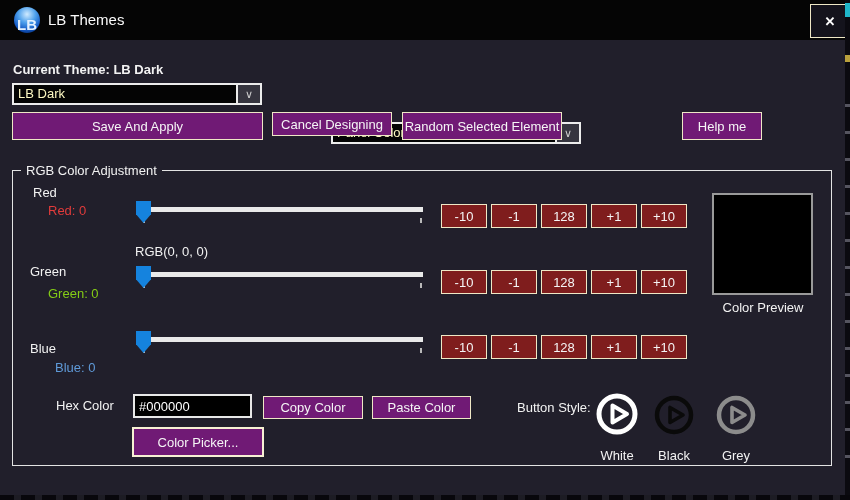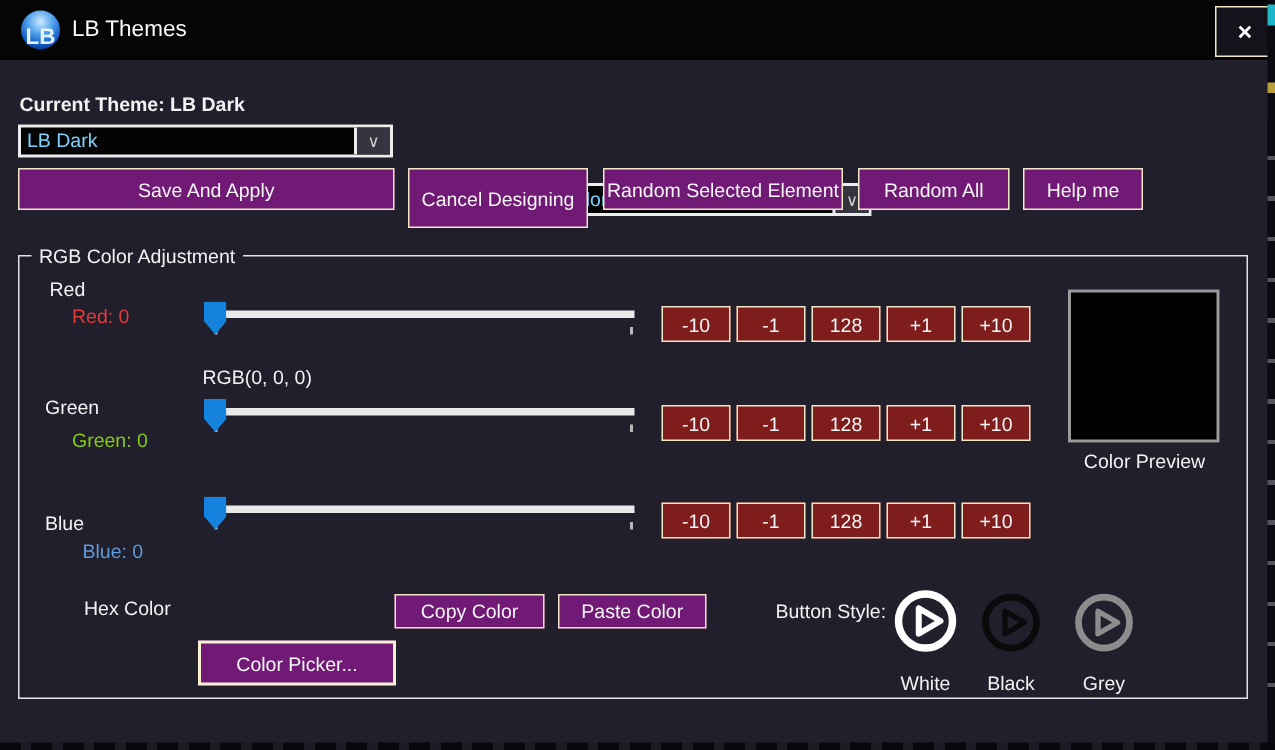--- a/index.html
+++ b/index.html
@@ -20,21 +20,21 @@
   .title-text { position:absolute; left:48px; top:11px; font-size:15px; color:#fafafa; }
   .close-btn {
     position:absolute; left:810px; top:4px; width:40px; height:34px;
     background:#14131c; border:1px solid #efe8c6; color:#ffffff;
     display:flex; align-items:center; justify-content:center; font-size:13px; font-weight:bold;
   }
   
   .lbl { position:absolute; white-space:nowrap; }
   .bold { font-weight:bold; }
   .combo { position:absolute; width:250px; height:22px; border:2px solid #ececec; background:#040404; display:flex; }
-  .combo-text { flex:1; color:#7dd3fc; padding:1px 0 0 4px; white-space:nowrap; overflow:hidden; }
+  .combo-text { flex:1; color:#fef9c3; padding:1px 0 0 4px; white-space:nowrap; overflow:hidden; }
   .combo-arrow { width:24px; background:#36353f; border-left:2px solid #ececec;
     display:flex; align-items:center; justify-content:center; color:#cfcfcf; font-size:11px; }
   .btn {
     position:absolute; background:#701a75; border:1px solid #efe8c6; color:#f5f5f5;
     display:flex; align-items:center; justify-content:center; white-space:nowrap; cursor:default;
   }
   
   .groupbox { position:absolute; left:12px; top:170px; width:820px; height:296px; border:1px solid #e3e3e3; }
   .groupbox-label { position:absolute; left:21px; top:163px; background:#211f2b; padding:0 5px; }
   
@@ -95,23 +95,22 @@
   <div class="combo" style="left:12px; top:83px;">
     <div class="combo-text">LB Dark</div>
     <div class="combo-arrow">∨</div>
   </div>
   <div class="combo" style="left:331px; top:83px;margin-top:39px;">
     <div class="combo-text">Panel Colors</div>
     <div class="combo-arrow">∨</div>
   </div>
 
   <div class="btn" style="left:12px; top:112px; width:251px; height:28px;">Save And Apply</div>
-  <div class="btn" style="left:272px; top:112px; width:120px; height:40px;">Cancel Designing</div>
+  <div class="btn" style="left:272px; top:112px; width:120px; height:24px;">Cancel Designing</div>
   <div class="btn" style="left:402px; top:112px; width:160px; height:28px;">Random Selected Element</div>
-  <div class="btn" style="left:572px; top:112px; width:101px; height:28px;">Random All</div>
   <div class="btn" style="left:682px; top:112px; width:80px; height:28px;">Help me</div>
 
   <div class="groupbox"></div>
   <div class="groupbox-label">RGB Color Adjustment</div>
 
   <div class="lbl" style="left:33px; top:185px;">Red</div>
   <div class="lbl" style="left:48px; top:203px; color:#e23b3b;">Red: 0</div>
   <div class="slider" style="top:201px;">
     <div class="track"></div>
     <div class="tick left"></div>
@@ -157,20 +156,21 @@
     <div class="step-btn">-1</div>
     <div class="step-btn">128</div>
     <div class="step-btn">+1</div>
     <div class="step-btn">+10</div>
   </div>
 
   <div class="preview-box"></div>
   <div class="preview-label lbl">Color Preview</div>
 
   <div class="lbl" style="left:56px; top:398px;">Hex Color</div>
+  <input class="hex-input" value="#000000" style="">
   <div class="btn" style="left:372px; top:396px; width:99px; height:23px;">Paste Color</div>
   <div class="btn" style="left:263px; top:396px; width:100px; height:23px;">Copy Color</div>
   <div class="btn picker-btn" style="left:132px; top:427px; width:132px; height:30px;">Color Picker...</div>
 
   <div class="lbl" style="left:517px; top:400px;">Button Style:</div>
 
   <svg class="style-btn" style="left:594px; top:391px;" width="46" height="46" viewBox="0 0 46 46">
     <circle cx="23" cy="23" r="18" fill="none" stroke-width="5" stroke="#ffffff"></circle>
     <path d="M 18.5 14.5 L 18.5 31.5 L 33 23 Z" fill="none" stroke-width="4" stroke-linejoin="round" stroke="#ffffff"></path>
   </svg>

